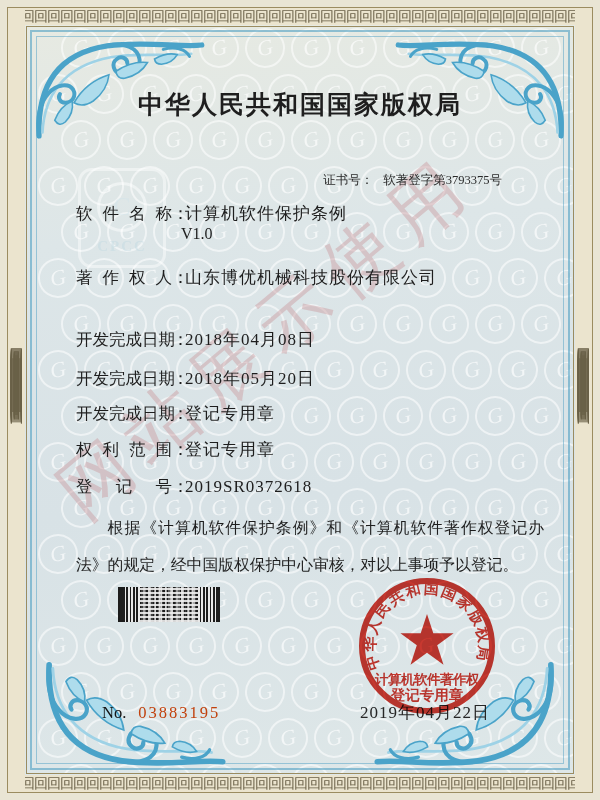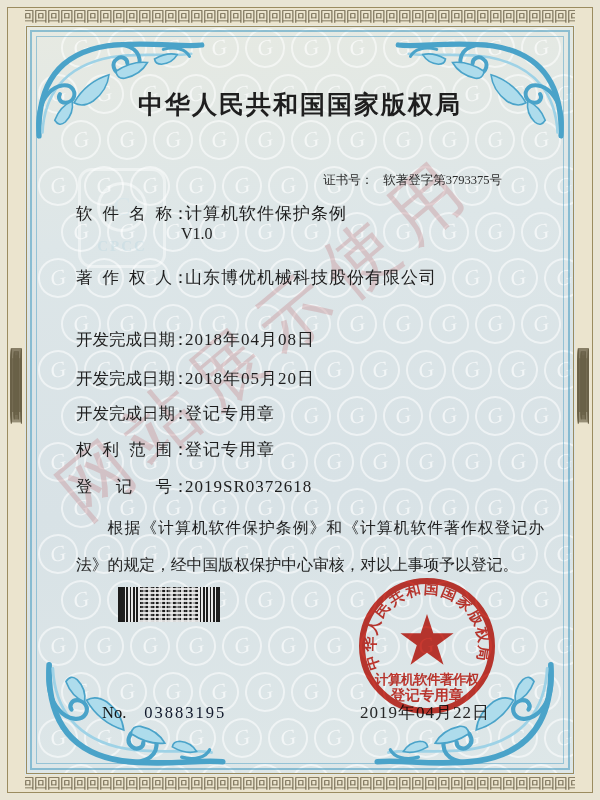--- a/index.html
+++ b/index.html
@@ -71,21 +71,21 @@
      background:repeating-linear-gradient(90deg,#1c1c1c 0 2px,#e8e8e8 2px 3px,#1c1c1c 3px 5px,
                #e8e8e8 5px 7px,#1c1c1c 7px 8px,#e8e8e8 8px 10px);
      border-left:5px solid #1c1c1c;border-right:3px solid #1c1c1c;}
   #barcode .noise{position:absolute;left:18%;right:20%;top:0;bottom:0;
      background:repeating-linear-gradient(0deg,rgba(235,235,235,0.9) 0 2px,rgba(20,20,20,0.15) 2px 4px),
                repeating-linear-gradient(90deg,rgba(30,30,30,0.8) 0 3px,rgba(240,240,240,0.7) 3px 5px,
                rgba(30,30,30,0.6) 5px 8px,rgba(240,240,240,0.8) 8px 11px);}
 
   
   #serial{position:absolute;left:102px;top:703px;font-size:16.5px;z-index:6;color:#141414;}
-  #serial .num{color:#0f172a;letter-spacing:2px;margin-left:18px;}
+  #serial .num{color:#c2410c;letter-spacing:2px;margin-left:12px;}
   #issue-date{position:absolute;left:360px;top:701px;font-size:17px;color:#262626;z-index:7;letter-spacing:1px;}
 
   #seal{position:absolute;left:353px;top:572px;width:148px;height:148px;z-index:8;
         opacity:.92;mix-blend-mode:multiply;}
 </style>
 </head>
 <body>
 
 <div id="page">
 

